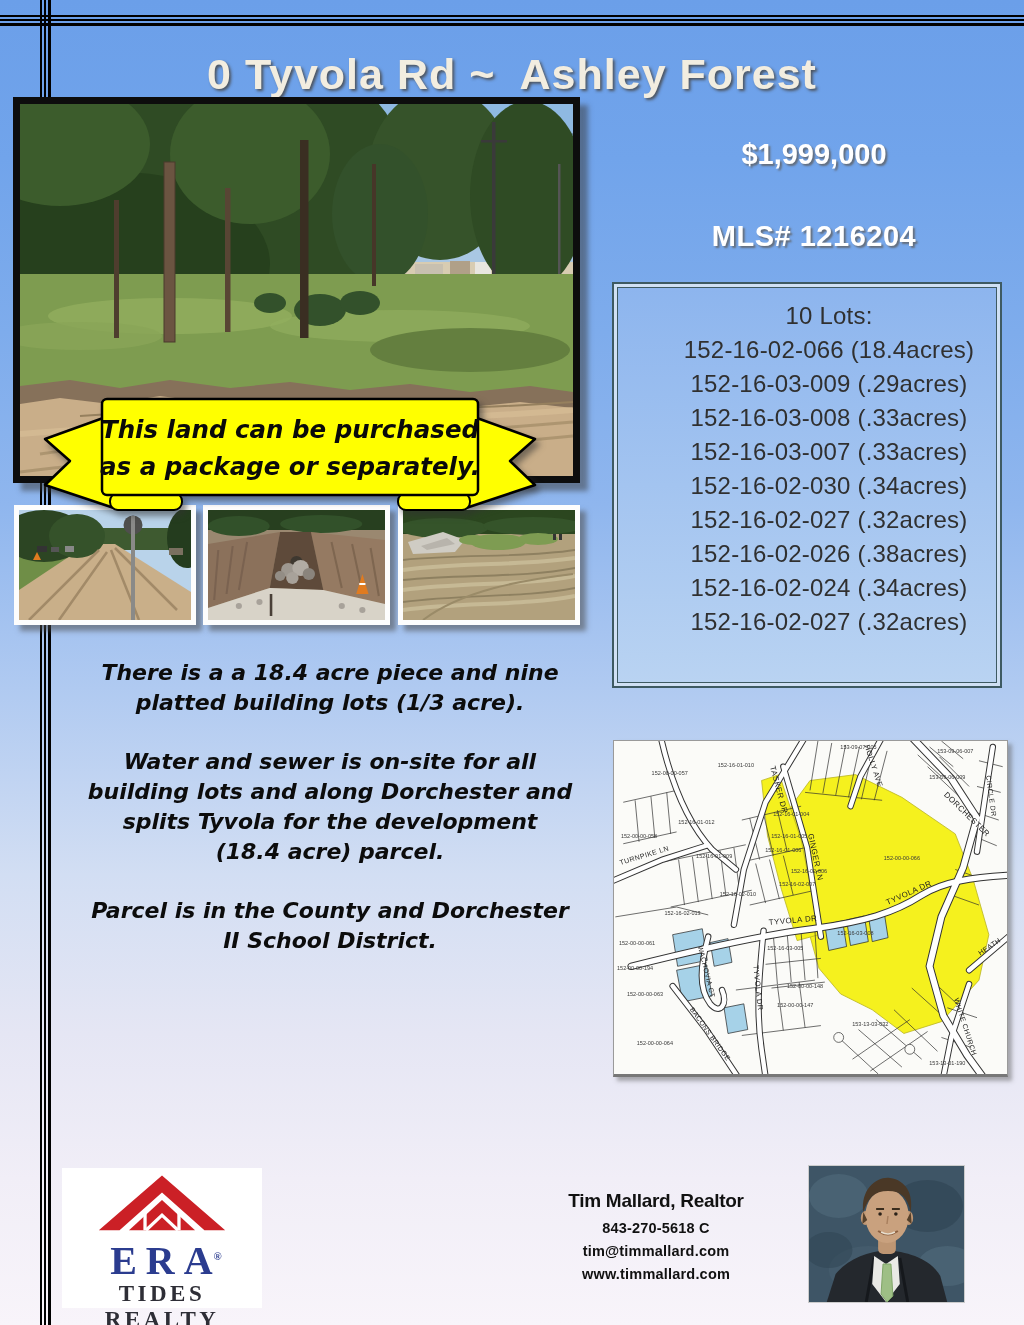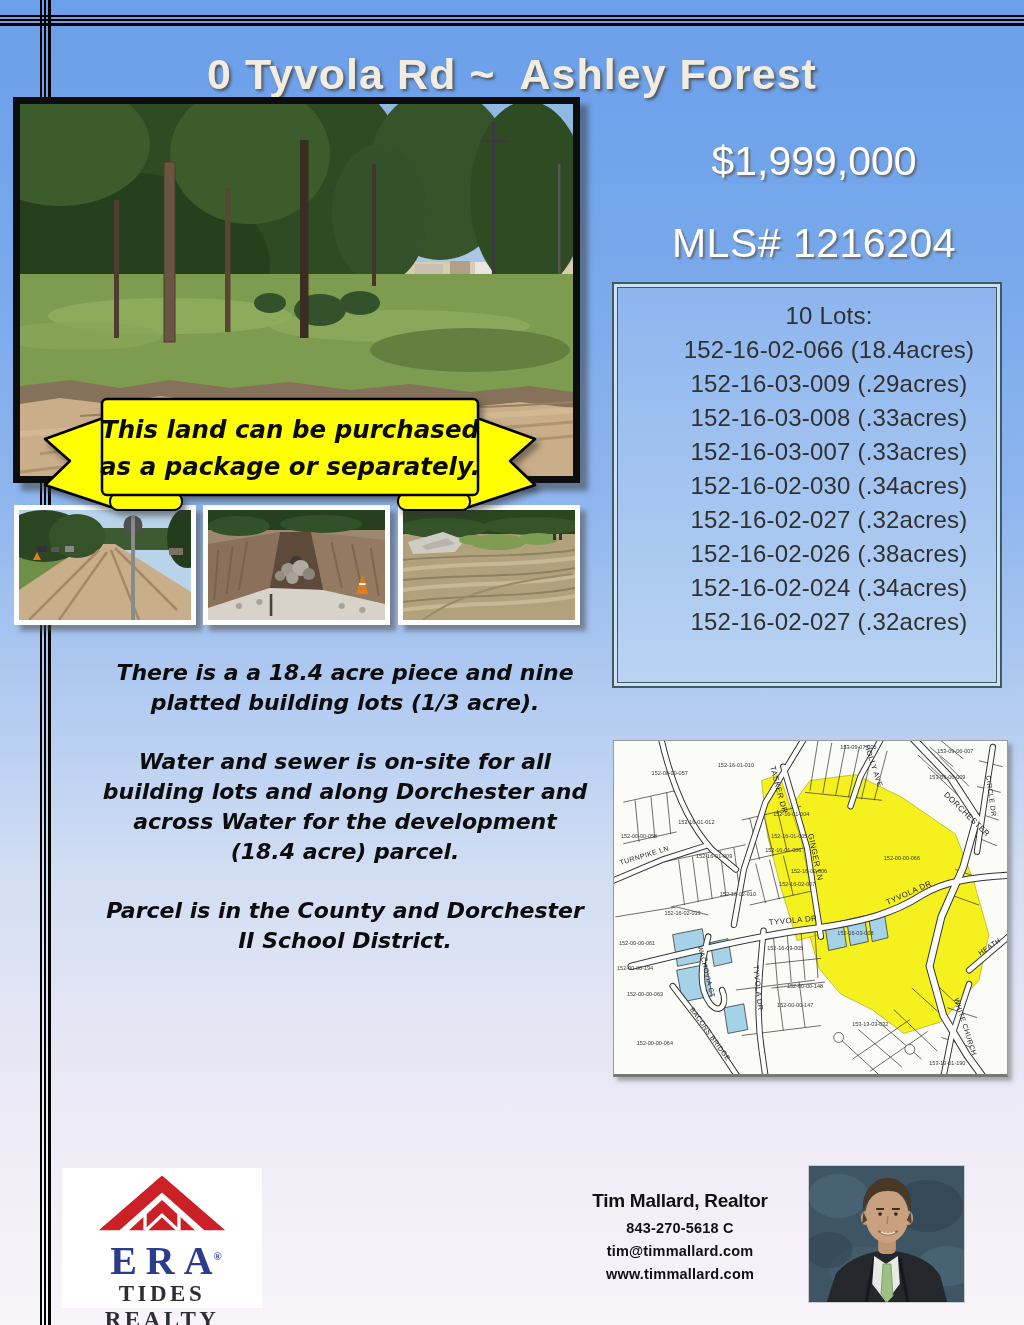--- a/index.html
+++ b/index.html
@@ -28,21 +28,21 @@
     color:#F2EDE0; text-shadow:2px 2px 3px rgba(70,70,70,.85);margin-top:16px;
   }
   .main-photo {
     position:absolute; left:13px; top:97px; width:567px; height:386px; z-index:3;
     border:7px solid #0d0d0d; box-shadow:8px 8px 5px rgba(55,55,55,.5);
     background:#7E9C50;
   }
   .main-photo svg { display:block; width:100%; height:100%; }
   .price, .mls {
     position:absolute; left:618px; width:392px; text-align:center; z-index:2;
-    font-size:41px; font-weight:normal; color:#FFFFFF;
+    font-size:29px; font-weight:bold; color:#FFFFFF;
     text-shadow:2px 2px 2px rgba(95,95,95,.8);
   }
   .price { top:138px; } .mls { top:220px; letter-spacing:0.5px; }
   .lots-box {
     position:absolute; left:612px; top:282px; width:390px; height:406px; z-index:2;
     border:2px solid #3E5A62; background:#CFE0F4; padding:3px;
   }
   .lots-inner {
     width:100%; height:100%; border:1.5px solid #3E5A62;
     background:linear-gradient(to bottom,#8DB5EE,#B9D3F2);
@@ -56,21 +56,21 @@
   .banner svg { display:block; width:100%; height:100%; }
   .banner-text { font-family:"DejaVu Sans", sans-serif; font-style:italic; font-size:24.5px; fill:#0a0a0a; }
   .thumb {
     position:absolute; top:505px; height:120px; z-index:4;
     border:5px solid #FDFDFD; box-shadow:6px 6px 5px rgba(75,75,75,.55); background:#c9af89;
   }
   .thumb svg { display:block; width:100%; height:100%; }
   #thumb1 { left:14px;  width:182px; }
   #thumb2 { left:203px; width:187px; }
   #thumb3 { left:398px; width:182px; }
-  .textcol { position:absolute; left:57px; top:658px; width:576px; z-index:2; }
+  .textcol { position:absolute; left:42px; top:658px; width:576px; z-index:2; }
   .para { margin-bottom:29px; text-align:center; }
   .para div {
     font-family:"DejaVu Sans", sans-serif; font-weight:bold; font-style:italic;
     font-size:22px; line-height:30px; color:#0c0c0c;
   }
   .map {
     position:absolute; left:613px; top:740px; width:395px; height:337px; z-index:2;
     background:#FBFBF8; border:1px solid #9a9a9a; border-bottom:3px solid #777;
     box-shadow:4px 4px 4px rgba(100,100,100,.5);
   }
@@ -88,21 +88,21 @@
   .era-word sup { font-size:11px; letter-spacing:0; margin-left:-8px; color:#2B3C8F; }
   .era-sub {
     font-family:"Liberation Serif", serif; font-weight:bold; font-size:23px;
     color:#2E2E36; letter-spacing:3.5px; margin-top:2px;
   }
   .address {
     position:absolute; left:262px; top:1196px; width:290px; text-align:center; z-index:2;
     font-weight:bold; font-size:17px; line-height:21px; color:#111;
   }
   .agent {
-    position:absolute; left:560px; top:1190px; width:240px; text-align:center; z-index:2; color:#111;
+    position:absolute; left:536px; top:1190px; width:240px; text-align:center; z-index:2; color:#111;
   }
   .agent-name { font-weight:bold; font-size:19px; letter-spacing:-0.3px; margin-bottom:8px; }
   .agent-line { font-weight:bold; font-size:14.5px; margin-bottom:7px; letter-spacing:0.2px; }
   .tim-photo {
     position:absolute; left:808px; top:1165px; width:157px; height:138px; z-index:2;
     border:1px solid #cccccc; background:#3E5566;
   }
   .tim-photo svg { display:block; width:100%; height:100%; }
 </style>
 </head>
@@ -256,21 +256,21 @@
   </div>
 
   <div class="textcol">
     <div class="para">
       <div>There is a a 18.4 acre piece and nine</div>
       <div>platted building lots (1/3 acre).</div>
     </div>
     <div class="para">
       <div>Water and sewer is on-site for all</div>
       <div>building lots and along Dorchester and</div>
-      <div>across Water for the development</div>
+      <div>splits Tyvola for the development</div>
       <div>(18.4 acre) parcel.</div>
     </div>
     <div class="para">
       <div>Parcel is in the County and Dorchester</div>
       <div>II School District.</div>
     </div>
   </div>
 
   <div class="map">
     <svg viewBox="0 0 395 337">

